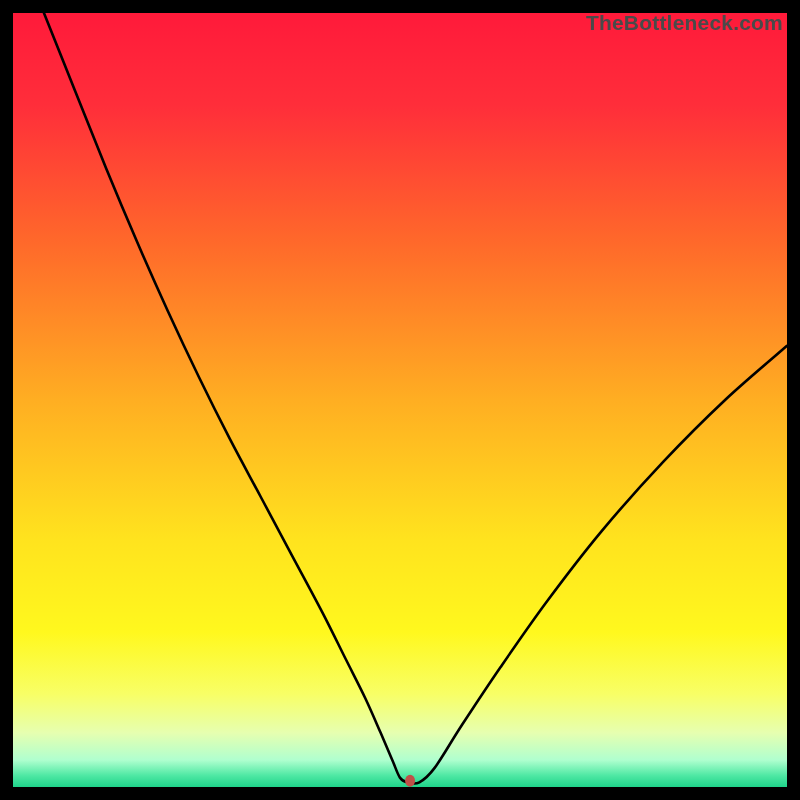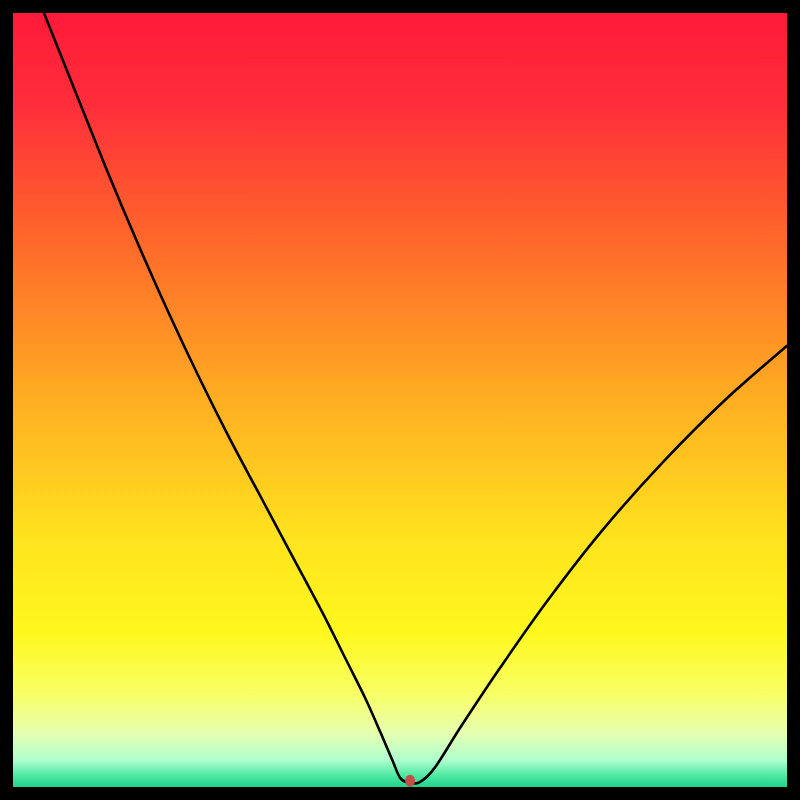--- a/index.html
+++ b/index.html
@@ -55,13 +55,14 @@
           <stop offset="93%" stop-color="#e6ffb0"></stop>
           <stop offset="96.5%" stop-color="#b0ffcf"></stop>
           <stop offset="98.5%" stop-color="#4fe8a4"></stop>
           <stop offset="100%" stop-color="#1fd38a"></stop>
         </linearGradient>
     </defs>
     <rect id="bg-rect" x="0" y="0" width="774" height="774" fill="url(#bg-grad)"></rect>
     <path id="curve-path" fill="none" stroke="#000000" stroke-width="2.6" stroke-linecap="round" stroke-linejoin="round" d="M 30.96 0 C 36.120000000000005 12.899999999999997 51.6 51.59999999999998 61.92 77.39999999999998 C 72.24 103.19999999999997 82.56 129.64499999999995 92.88 154.79999999999995 C 103.19999999999999 179.95499999999996 113.52 204.46500000000003 123.84 228.33000000000004 C 134.16 252.19500000000005 144.48000000000002 275.415 154.8 297.99 C 165.12 320.565 175.44 342.495 185.76 363.78 C 196.07999999999998 385.06499999999994 206.40000000000003 405.705 216.72000000000003 425.7 C 227.04000000000002 445.695 237.36 464.4 247.68 483.75 C 258 503.1 268.32 522.4499999999999 278.64 541.8 C 288.96 561.15 300.57000000000005 582.4350000000001 309.6 599.85 C 318.63 617.265 325.725 632.0999999999999 332.82 646.29 C 339.91499999999996 660.48 346.365 672.735 352.17 684.99 C 357.975 697.245 363.135 709.5 367.65 719.8199999999999 C 372.16499999999996 730.1399999999999 376.03499999999997 739.428 379.26 746.91 C 382.485 754.3919999999999 384.42 760.971 387 764.712 C 389.58 768.453 391.515 768.582 394.74 769.356 C 397.96500000000003 770.13 401.83500000000004 771.807 406.35 769.356 C 410.865 766.905 414.73500000000007 764.1959999999999 421.83000000000004 754.65 C 428.925 745.104 437.955 728.85 448.91999999999996 712.08 C 459.88499999999993 695.3100000000001 473.43 674.67 487.62 654.03 C 501.81 633.39 517.29 610.815 534.06 588.24 C 550.8299999999999 565.665 568.89 541.8 588.24 518.5799999999999 C 607.59 495.3599999999999 629.52 470.85 650.16 448.92 C 670.8 426.99 691.44 406.35 712.08 387 C 732.72 367.65 763.6800000000001 341.85 774 332.82000000000005"></path>
     <ellipse id="marker-dot" fill="#c05048" cx="397.062" cy="767.808" rx="5" ry="6"></ellipse>
   </svg>
+  <div class="watermark">TheBottleneck.com</div>
 </div>
 
 </body></html>

